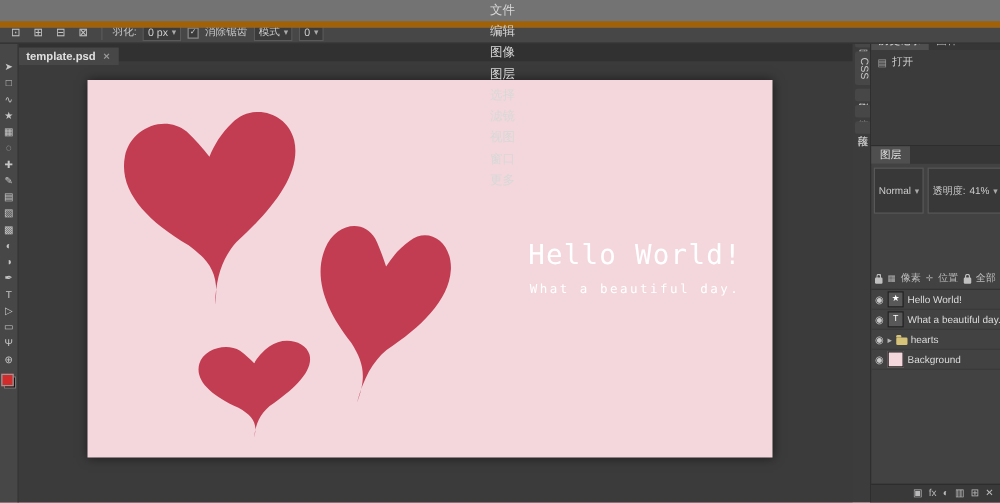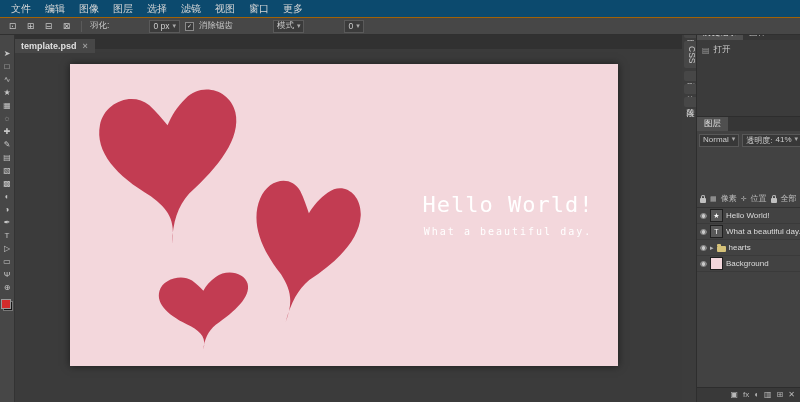--- a/index.html
+++ b/index.html
@@ -2,32 +2,32 @@
 <html><head>
 <meta charset="utf-8">
 <style>
   html,body{margin:0;padding:0;}
   body{
     position:relative;width:800px;height:402px;overflow:hidden;
     background:#3c3c3c;font-family:"Liberation Sans","DejaVu Sans",sans-serif;
     -webkit-font-smoothing:antialiased;
   }
   
-  .menubar{position:absolute;left:0;top:0;right:0;height:17px;background:#0c4a6e;
-    border-bottom:1px solid #a16207;display:flex;align-items:center;padding-left:4px;z-index:6;}
+  .menubar{position:absolute;left:0;top:0;right:0;height:17px;background:#737373;
+    border-bottom:5px solid #a16207;display:flex;align-items:center;padding-left:4px;z-index:6;flex-direction:column;}
   .mi{padding:0 7px;font-size:10px;color:#d8d8d8;line-height:17px;cursor:default;}
   
   .optionsbar{position:absolute;left:0;top:18px;right:0;height:16px;background:#474747;
     border-bottom:1px solid #303030;display:flex;align-items:center;gap:5px;
     padding-left:6px;font-size:9px;color:#c9c9c9;z-index:5;}
   .ob-ic{width:13px;height:12px;display:flex;align-items:center;justify-content:center;
     font-size:9px;color:#c4c4c4;}
   .ob-sep{width:1px;height:11px;background:#5a5a5a;margin:0 3px;}
   .ob-field{display:flex;align-items:center;gap:3px;background:#3b3b3b;border:1px solid #5a5a5a;
-    height:11px;padding:0 3px;font-size:8.5px;color:#ccc;margin-left:35px;}
+    height:11px;padding:0 3px;font-size:8.5px;color:#ccc;}
   .ob-label{font-size:8.5px;color:#c9c9c9;text-align:center;}
   .arrow{font-size:7px;color:#aaa;}
   .cb{width:7px;height:7px;border:1px solid #8a8a8a;background:#3b3b3b;font-size:6px;
     color:#ddd;display:flex;align-items:center;justify-content:center;line-height:1;}
   
   .tabbar{position:absolute;left:14px;top:35px;height:14px;right:118px;background:#313131;z-index:4;}
   .tab{display:inline-flex;align-items:center;gap:6px;height:14px;background:#474747;
     padding:0 7px;font-size:9px;color:#e0e0e0;font-weight:bold;}
   .tab-close{color:#9a9a9a;font-size:9px;}
   
@@ -59,22 +59,22 @@
     border-left:1px solid #2e2e2e;font-size:8.5px;color:#cfcfcf;z-index:4;}
   .ptabs{height:15px;display:flex;background:#363636;}
   .ptab{display:flex;align-items:center;padding:0 6px;font-size:8.5px;color:#c4c4c4;}
   .ptab.active{background:#4f4f4f;color:#e6e6e6;}
   .history{height:74px;background:#3b3b3b;border-bottom:1px solid #2d2d2d;padding-top:2px;}
   .hrow{display:flex;align-items:center;gap:4px;padding:2px 5px;color:#cfcfcf;}
   .hicon{font-size:8px;color:#9f9f9f;}
   .layers-tabrow{height:14px;display:flex;background:#363636;}
   .ltab{display:flex;align-items:center;padding:0 7px;background:#4f4f4f;color:#e2e2e2;font-size:8.5px;}
   .blend-row{display:flex;align-items:center;gap:3px;padding:3px 2px 2px 2px;}
-  .sel{display:flex;align-items:flex-start;gap:3px;background:#383838;border:1px solid #585858;
-    height:11px;padding:0 3px;font-size:8px;color:#ccc;white-space:nowrap;}
+  .sel{display:flex;align-items:center;gap:3px;background:#383838;border:1px solid #585858;
+    height:11px;padding:12px 3px;font-size:8px;color:#ccc;white-space:nowrap;}
   .lock-row{display:flex;align-items:center;gap:4px;padding:2px 3px 3px 3px;
     border-bottom:1px solid #333;font-size:8px;color:#bdbdbd;white-space:nowrap;margin-top:42px;}
   .lock{display:inline-block;width:6px;height:5px;background:#c0c0c0;border-radius:1px;
     position:relative;margin-top:3px;}
   .lock::before{content:"";position:absolute;left:1px;top:-3px;width:2px;height:3px;
     border:1px solid #c0c0c0;border-bottom:none;border-radius:2px 2px 0 0;}
   .tiny-ic{font-size:7px;color:#aaa;}
   .lrow{display:flex;align-items:center;gap:3px;height:15px;padding:0 3px;
     border-bottom:1px solid #3a3a3a;white-space:nowrap;overflow:hidden;color:#dcdcdc;font-size:8px;}
   .eye{font-size:8px;color:#c9c9c9;}

